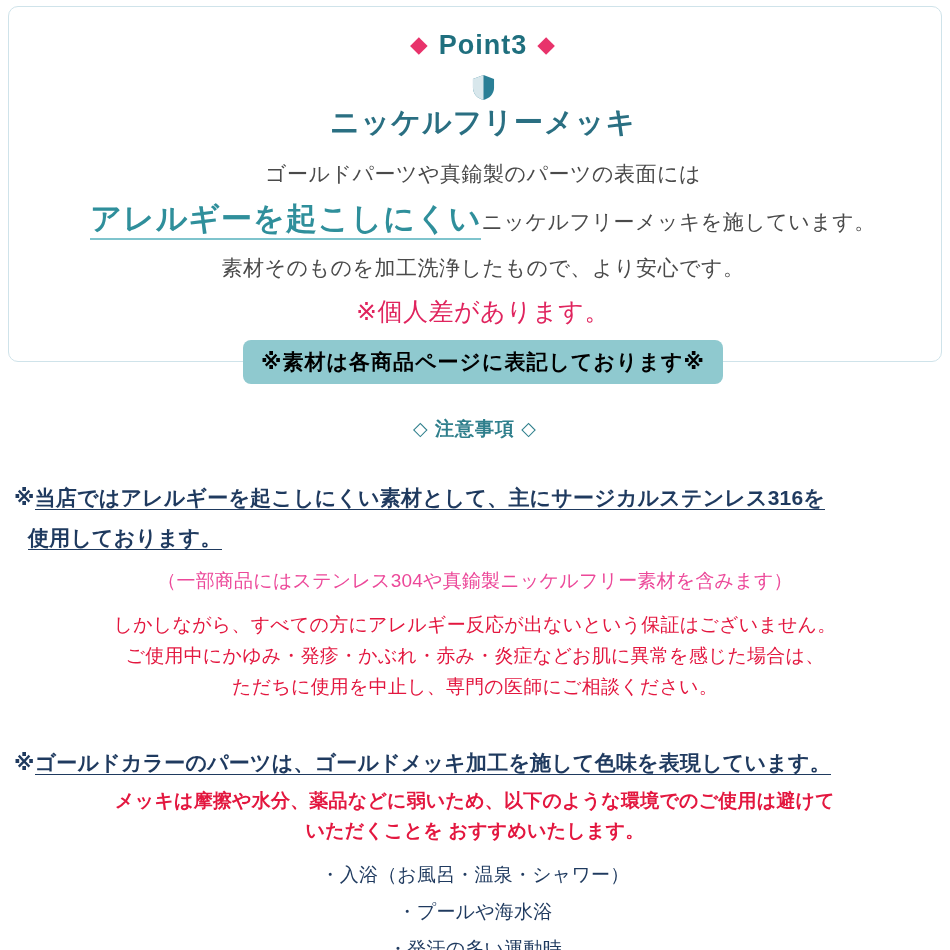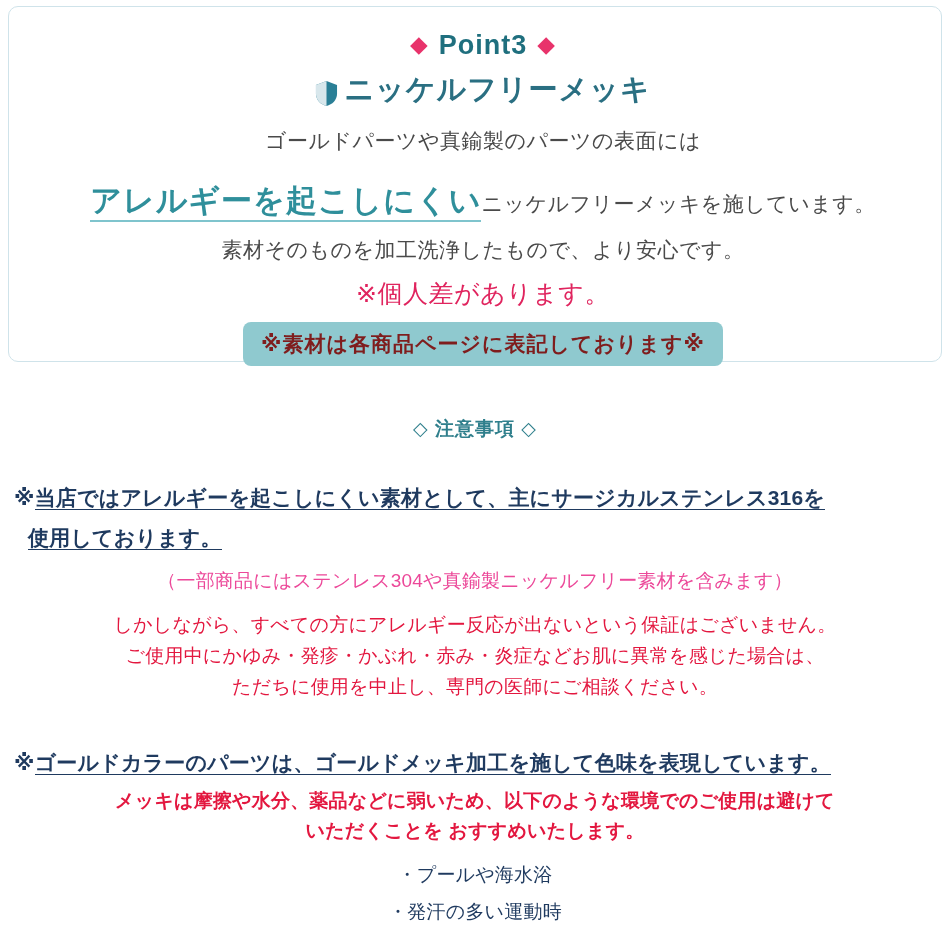--- a/index.html
+++ b/index.html
@@ -53,20 +53,21 @@
     font-size: 29px;
     font-weight: bold;
     color: #2a6f82;
     letter-spacing: 1px;
     line-height: 1.3;
     margin-bottom: 16px;
     display: flex;
     align-items: center;
     justify-content: center;
     gap: 6px;
+    flex-direction: column;
   }
   .shield-icon {
     display: inline-block;
     width: 23px;
     height: 27px;
     position: relative;
     top: 2px;
   }
 
   .point-line {
@@ -74,21 +75,21 @@
     color: #4a4a4a;
     line-height: 1.55;
     margin: 4px 0;
     letter-spacing: 0.5px;
   }
 
   .highlight-row {
     font-size: 21px;
     color: #4a4a4a;
     line-height: 1.5;
-    margin: 20px 0 10px 0;
+    margin: 5px 0 10px 0;
     letter-spacing: 0.5px;
   }
   .highlight-big {
     font-size: 31px;
     font-weight: bold;
     color: #2f8f9b;
     border-bottom: 2px solid #7fc4cd;
     padding-bottom: 2px;
     letter-spacing: 1px;
   }
@@ -97,21 +98,21 @@
     color: #e0245e;
     font-size: 25px;
     margin-top: 10px;
     letter-spacing: 0.5px;
   }
 
   .material-badge {
     display: inline-block;
     margin-top: 12px;
     background: #8fc9cf;
-    color: #7f1d1d;
+    color: #000000;
     border-radius: 8px;
     padding: 8px 18px;
     font-size: 21px;
     font-weight: bold;
     letter-spacing: 1px;
   }
 
   
   .notes {
     margin-top: 54px;
@@ -245,19 +246,20 @@
       <div class="note-lead">
         <span>※</span><span class="u">ゴールドカラーのパーツは、ゴールドメッキ加工を施して色味を表現しています。</span>
       </div>
 
       <div class="note-red-strong">
         <div>メッキは摩擦や水分、薬品などに弱いため、以下のような環境でのご使用は避けて</div>
         <div>いただくことを おすすめいたします。</div>
       </div>
 
       <div class="bullets">
+        <div>・入浴（お風呂・温泉・シャワー）</div>
         <div>・プールや海水浴</div>
         <div>・発汗の多い運動時</div>
       </div>
     </div>
 
   </section>
 </div>
 
 </body></html>

